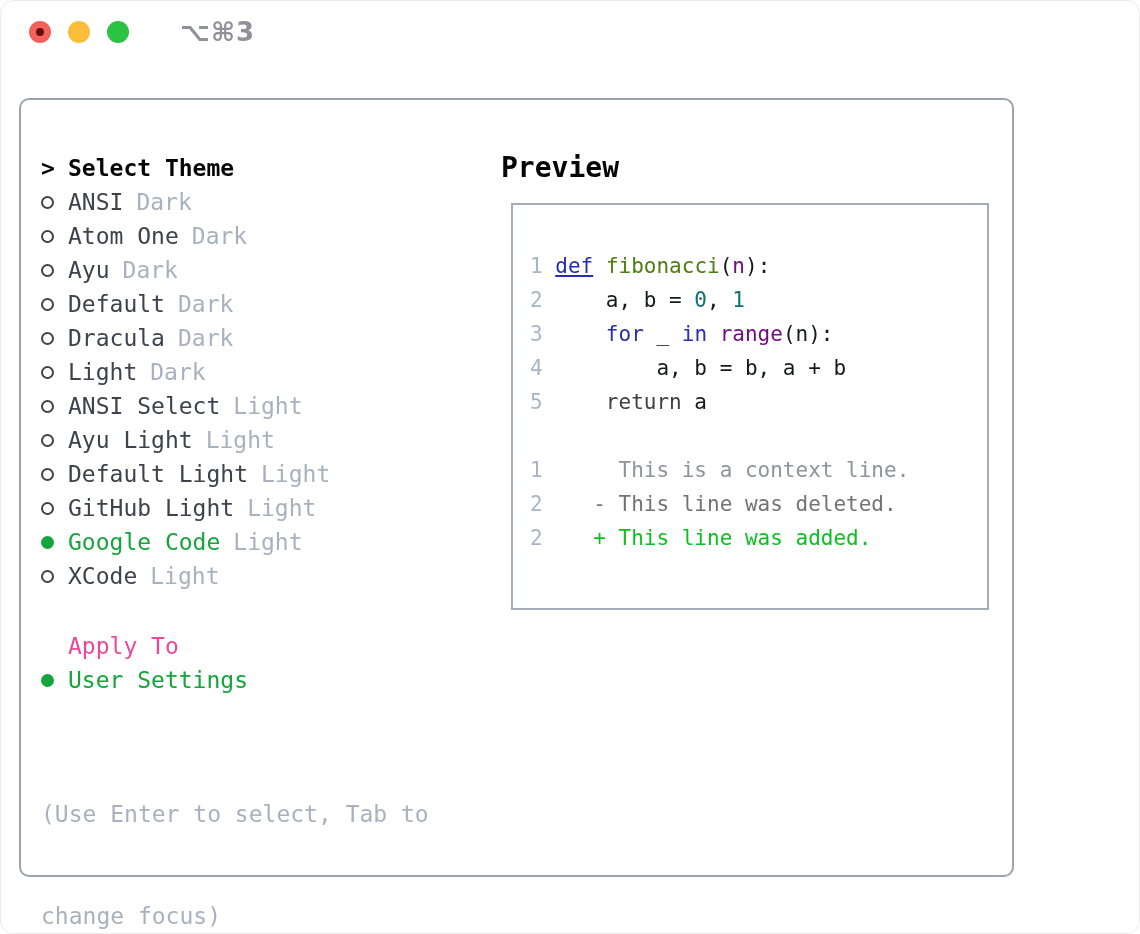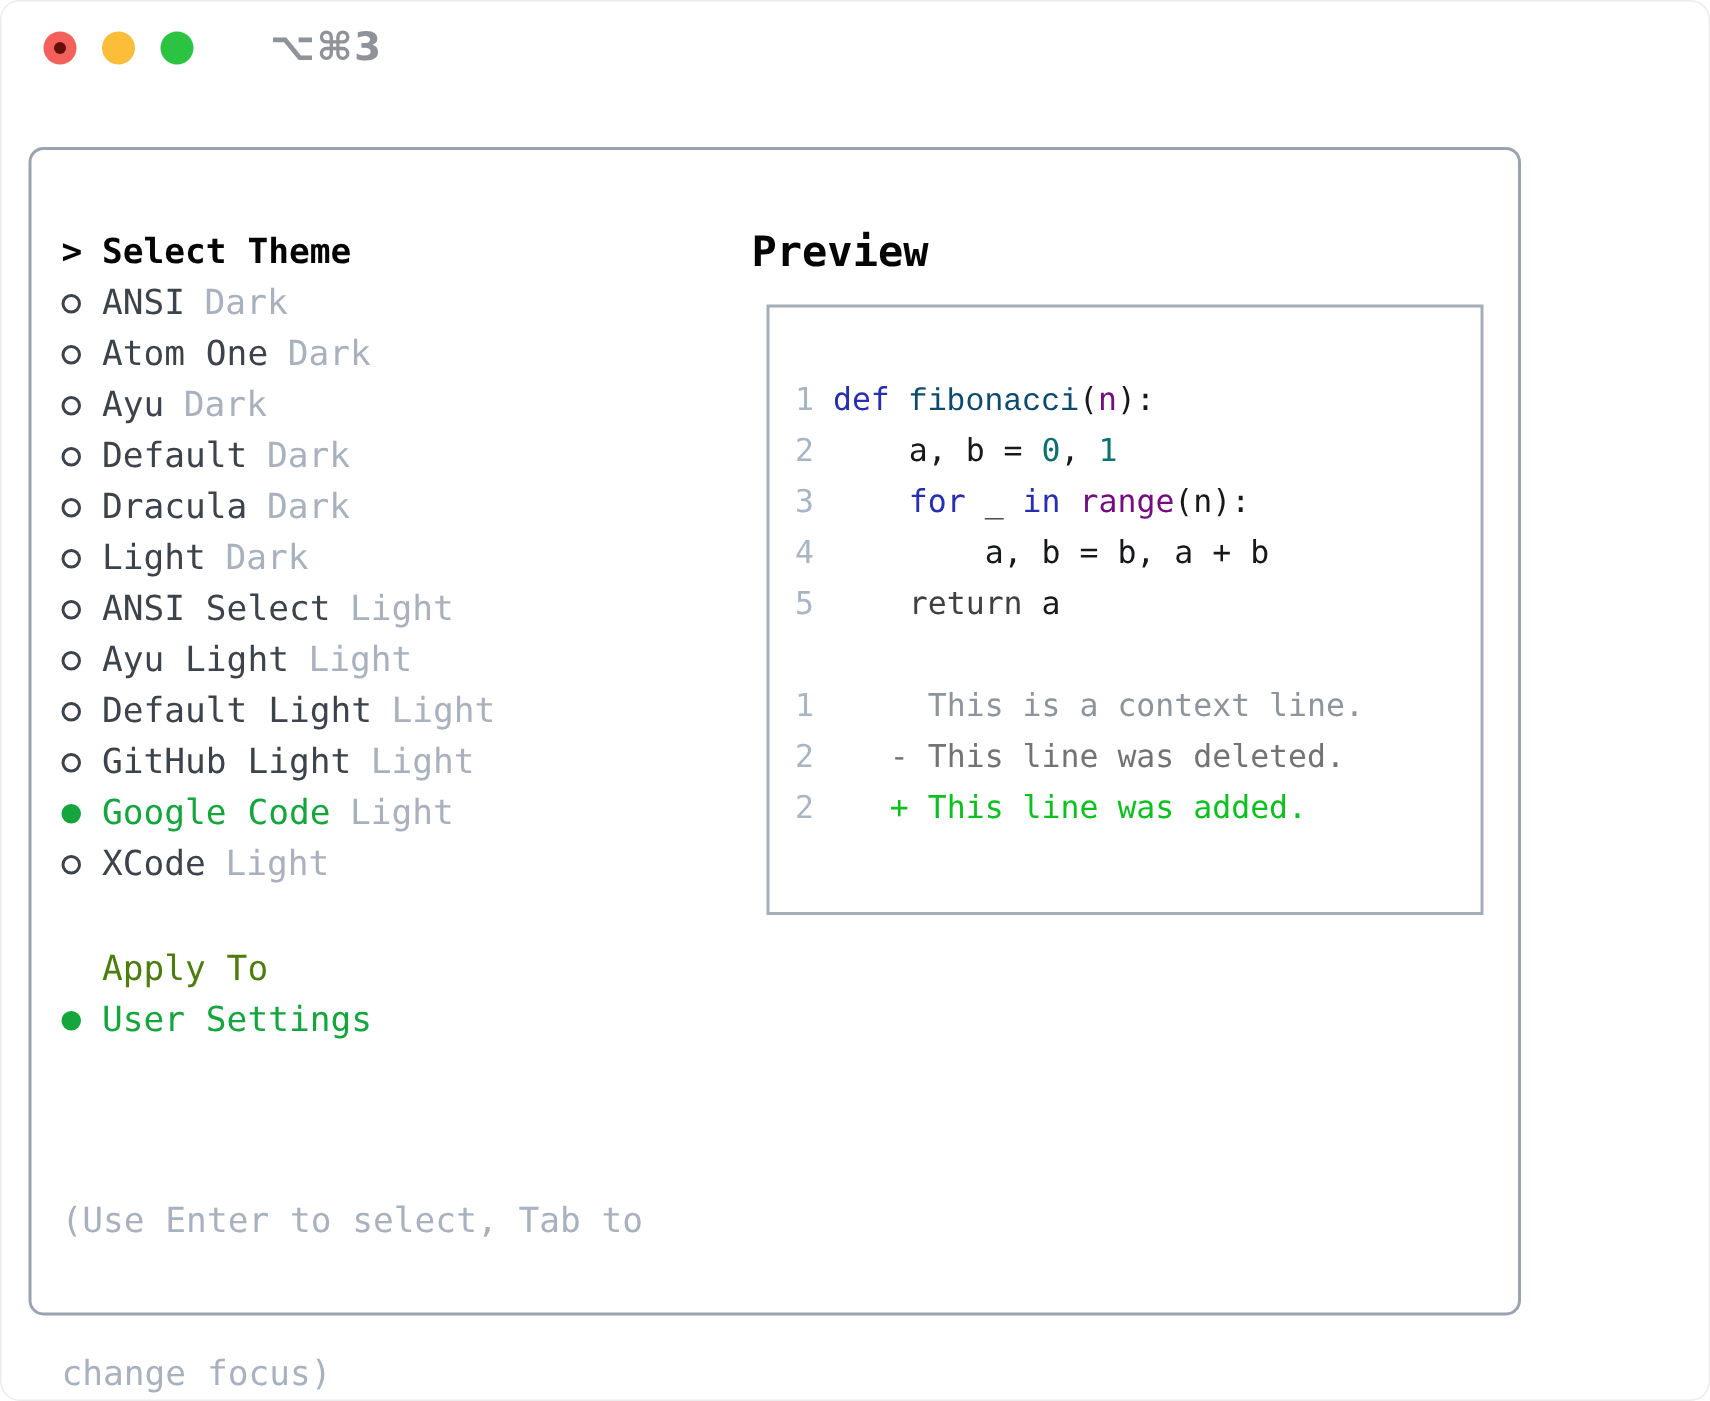--- a/index.html
+++ b/index.html
@@ -40,21 +40,21 @@
     width:995px;height:779px;
     border:2px solid #9aa4b1;border-radius:10px;
     box-sizing:border-box;background:#ffffff;
   }
   
   .left-col{position:absolute;left:20px;top:51px;font-size:23px;line-height:34px;color:#3d434b;}
   .row{display:flex;align-items:center;height:34px;white-space:pre;}
   .marker{width:27px;flex:0 0 27px;display:flex;align-items:center;}
   .prompt{font-weight:bold;color:#050505;}
   .header-text{font-weight:bold;color:#050505;}
-  .subheader-text{color:#4d7c0f;}
+  .subheader-text{color:#ec4899;}
   .dot{width:13px;height:13px;border-radius:50%;border:2px solid #3d434b;box-sizing:border-box;}
   .dot.filled{border:none;background:#14a53c;}
   .item-name{color:#3d434b;}
   .item-name.selected{color:#14a53c;}
   .item-variant{color:#a8b1bd;margin-left:13px;}
   .spacer34{height:36px;}
   .spacer32{height:32px;}
   .help{color:#a8b1bd;font-size:23px;line-height:34px;white-space:pre;}
   
   .preview-title{
@@ -123,21 +123,21 @@
       <div class="help">
         <div>(Use Enter to select, Tab to</div>
         <div>change focus)</div>
       </div>
     </div>
 
     <div class="preview-title">Preview</div>
 
     <div class="preview-box">
       <div class="code" id="code">
-          <div class="code-line"><span class="ln" style="color: rgb(169, 181, 197);">1</span><span style="color: rgb(39, 46, 176);">def</span><span style="color: rgb(22, 24, 26);"> </span><span style="color: #0c4a6e; font-family: Liberation Mono, monospace;">fibonacci</span><span style="color: rgb(22, 24, 26);">(</span><span style="color: rgb(116, 14, 128);">n</span><span style="color: rgb(22, 24, 26);">):</span></div>
+          <div class="code-line"><span class="ln" style="color: rgb(169, 181, 197);">1</span><span style="color: rgb(39, 46, 176); text-decoration: underline;">def</span><span style="color: rgb(22, 24, 26);"> </span><span style="color: #4d7c0f;">fibonacci</span><span style="color: rgb(22, 24, 26);">(</span><span style="color: rgb(116, 14, 128);">n</span><span style="color: rgb(22, 24, 26);">):</span></div>
           <div class="code-line"><span class="ln" style="color: rgb(169, 181, 197);">2</span><span style="color: rgb(22, 24, 26);">    a, b = </span><span style="color: rgb(14, 112, 112);">0</span><span style="color: rgb(22, 24, 26);">, </span><span style="color: rgb(14, 112, 112);">1</span></div>
           <div class="code-line"><span class="ln" style="color: rgb(169, 181, 197);">3</span><span style="color: rgb(22, 24, 26);">    </span><span style="color: rgb(39, 46, 176);">for</span><span style="color: rgb(22, 24, 26);"> _ </span><span style="color: rgb(39, 46, 176);">in</span><span style="color: rgb(22, 24, 26);"> </span><span style="color: rgb(116, 14, 128);">range</span><span style="color: rgb(22, 24, 26);">(n):</span></div>
           <div class="code-line"><span class="ln" style="color: rgb(169, 181, 197);">4</span><span style="color: rgb(22, 24, 26);">        a, b = b, a + b</span></div>
           <div class="code-line"><span class="ln" style="color: rgb(169, 181, 197);">5</span><span style="color: rgb(22, 24, 26);">    </span><span style="color: #404040;">return</span><span style="color: rgb(22, 24, 26);"> a</span></div>
           <div class="code-line"><span class="ln" style="color: rgb(169, 181, 197);"></span></div>
           <div class="code-line"><span class="ln" style="color: rgb(169, 181, 197);">1</span><span style="color: rgb(141, 148, 156);">     This is a context line.</span></div>
           <div class="code-line"><span class="ln" style="color: rgb(169, 181, 197);">2</span><span style="color: #737373;">   - This line was deleted.</span></div>
           <div class="code-line"><span class="ln" style="color: rgb(169, 181, 197);">2</span><span style="color: rgb(12, 193, 31); text-align: center;">   + This line was added.</span></div>
         </div>
     </div>

